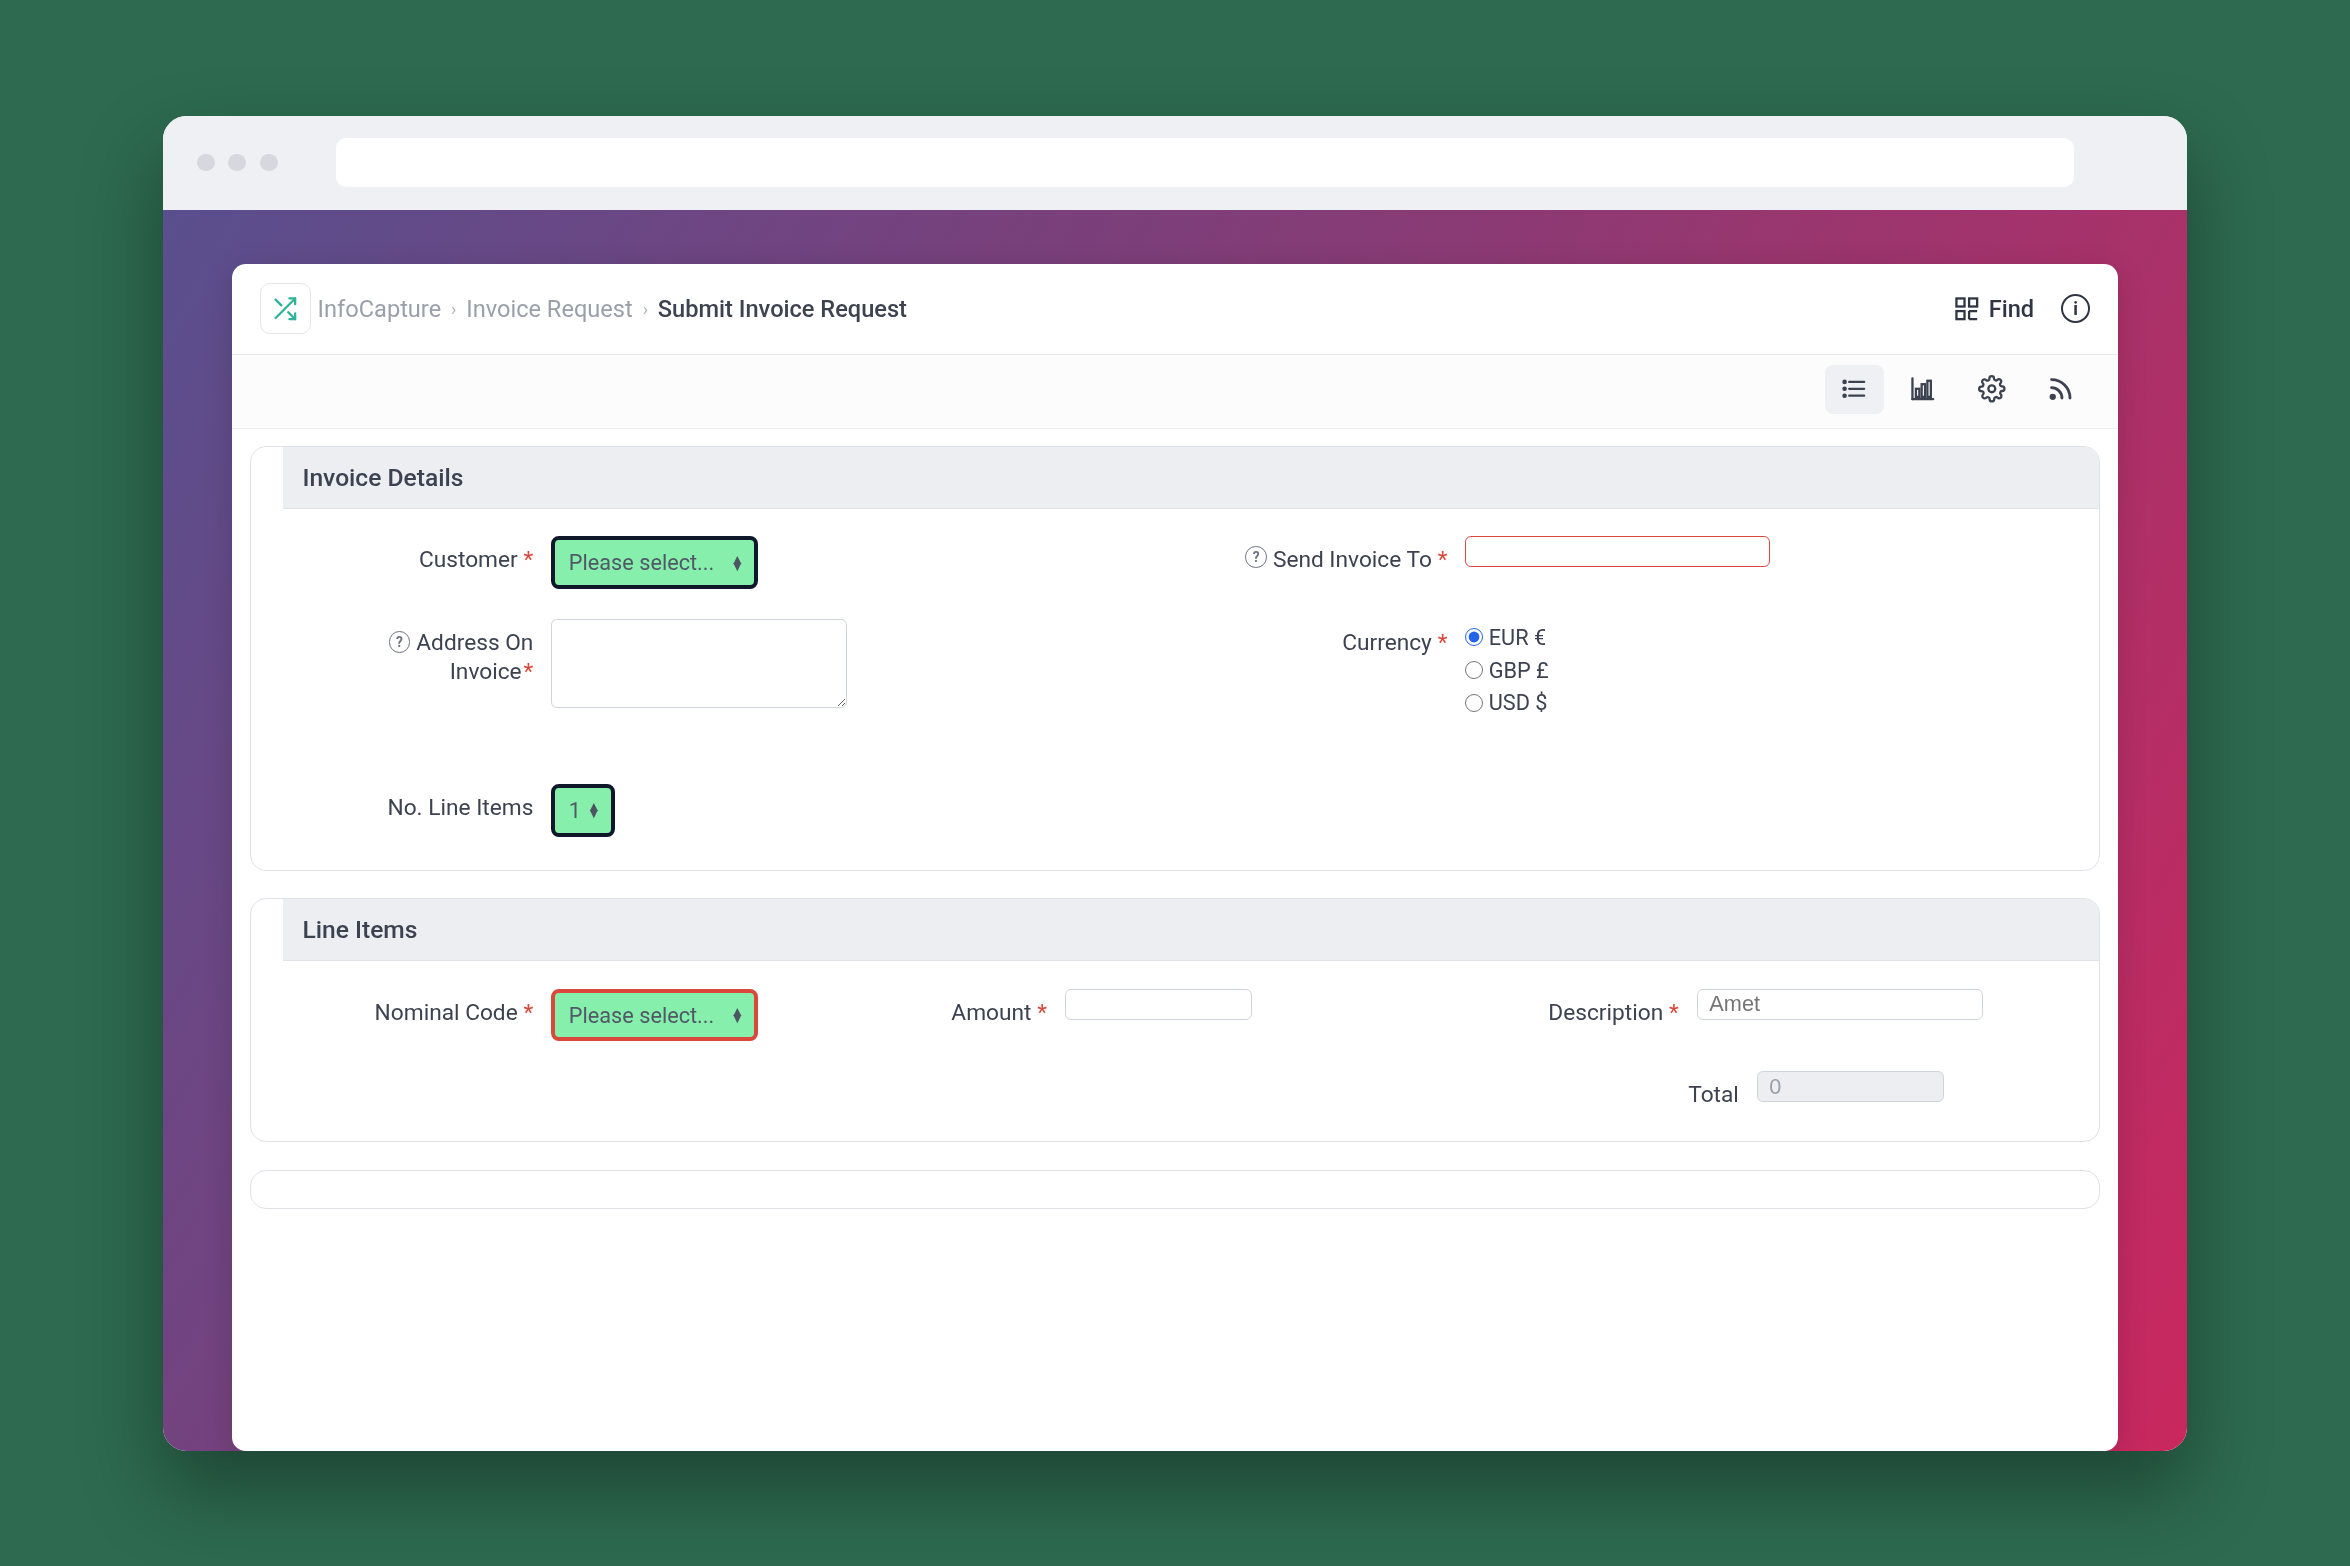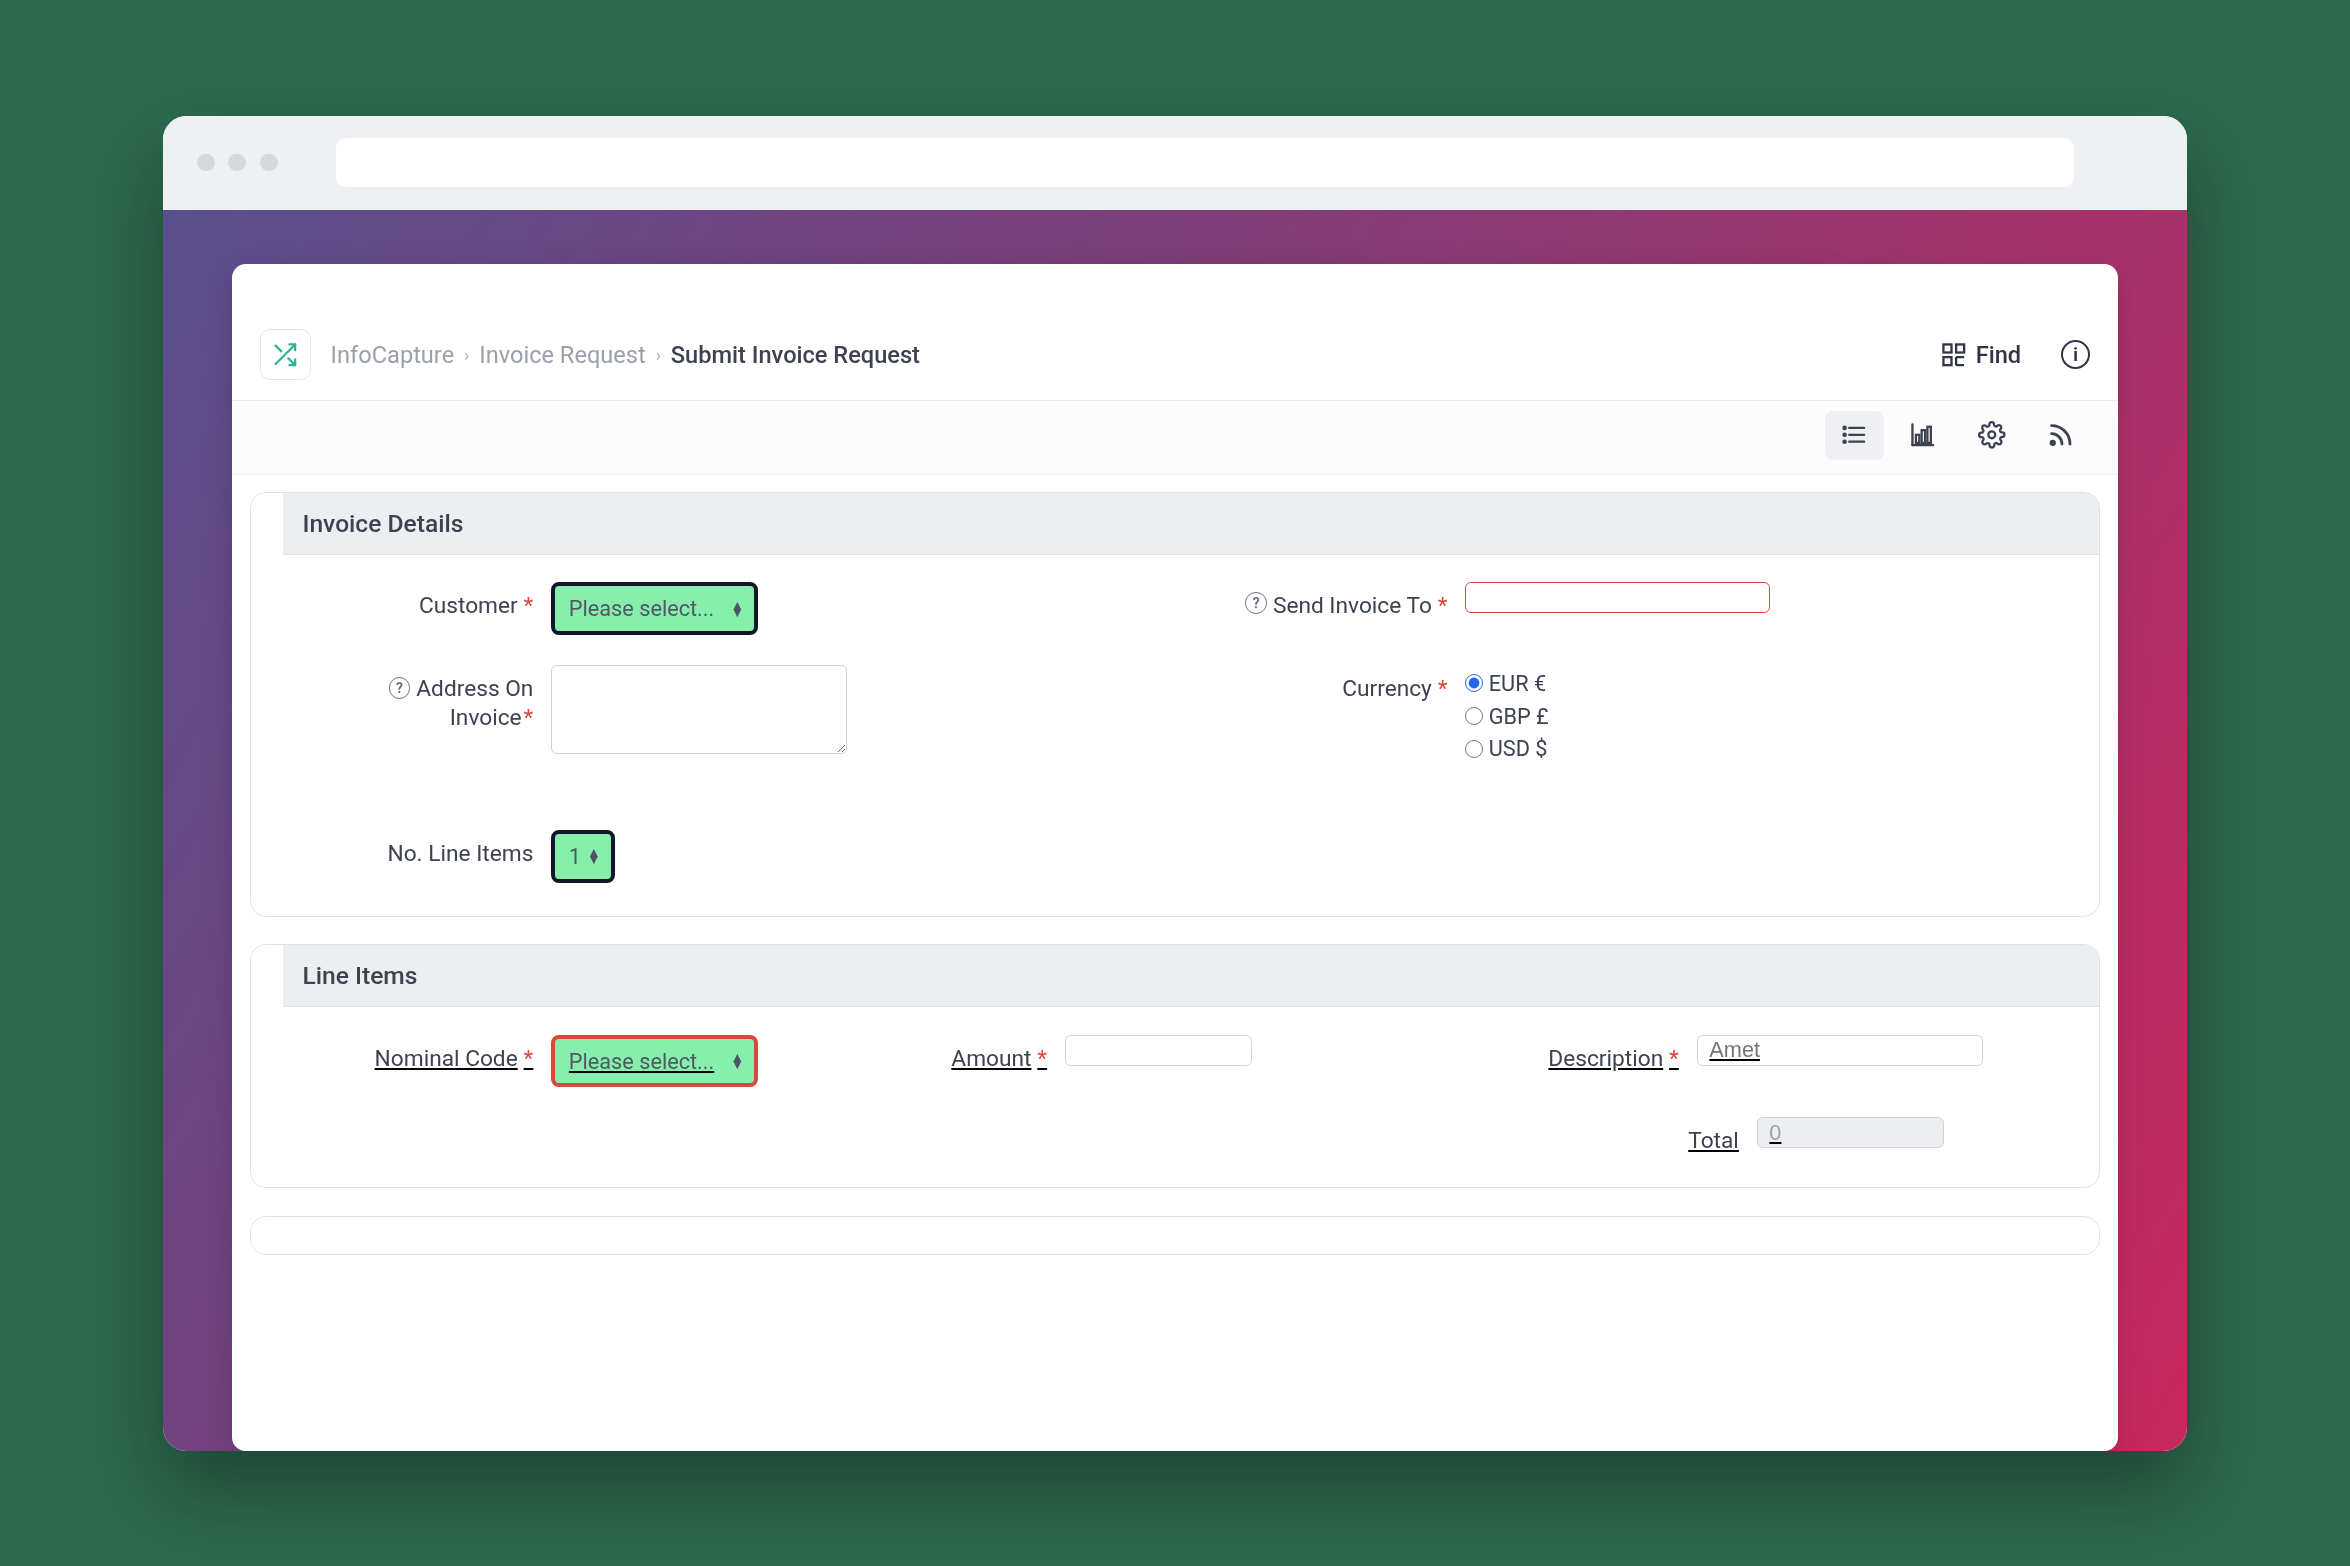--- a/index.html
+++ b/index.html
@@ -57,22 +57,21 @@
     box-shadow: 0 7.9px 29.6px rgba(0,0,0,0.15);
     display: flex;
     flex-direction: column;
     overflow: hidden;
   }
   .header {
     display: flex;
     align-items: center;
     padding: 19.7px 27.6px;
     border-bottom: 1px solid #e8eaed;
-    gap: 20px;
-    margin-top: 46px;
+    gap: 7px;
   }
   .logo-box {
     width: 51px; height: 51px;
     border: 1px solid #e4e6ea;
     border-radius: 9.9px;
     display: flex; align-items: center; justify-content: center;
     color: #2fb39b;
   }
   .breadcrumb {
     display: flex; align-items: center; gap: 9.9px;
@@ -189,21 +188,20 @@
   }
   .radio-list { display: flex; flex-direction: column; gap: 7.9px; padding-top: 5.9px; }
   .radio-row { display: flex; align-items: center; gap: 5.9px; font-size: 21.7px; color: #3c4250; }
   .radio-row input { width: 17.7px; height: 17.7px; accent-color: #2563eb; }
   .checkbox-input { width: 19.7px; height: 19.7px; margin-top: 11.8px; }
   .line-items-grid {
     display: grid;
     grid-template-columns: 1fr 1fr 1fr;
     column-gap: 39px;
     row-gap: 29.6px;
-    text-decoration: underline;
   }
 </style>
 </head>
 <body>
 
 <div class="browser-chrome">
   <div class="browser-bar">
     <div class="traffic-lights">
       <div class="traffic-light"></div>
       <div class="traffic-light"></div>

